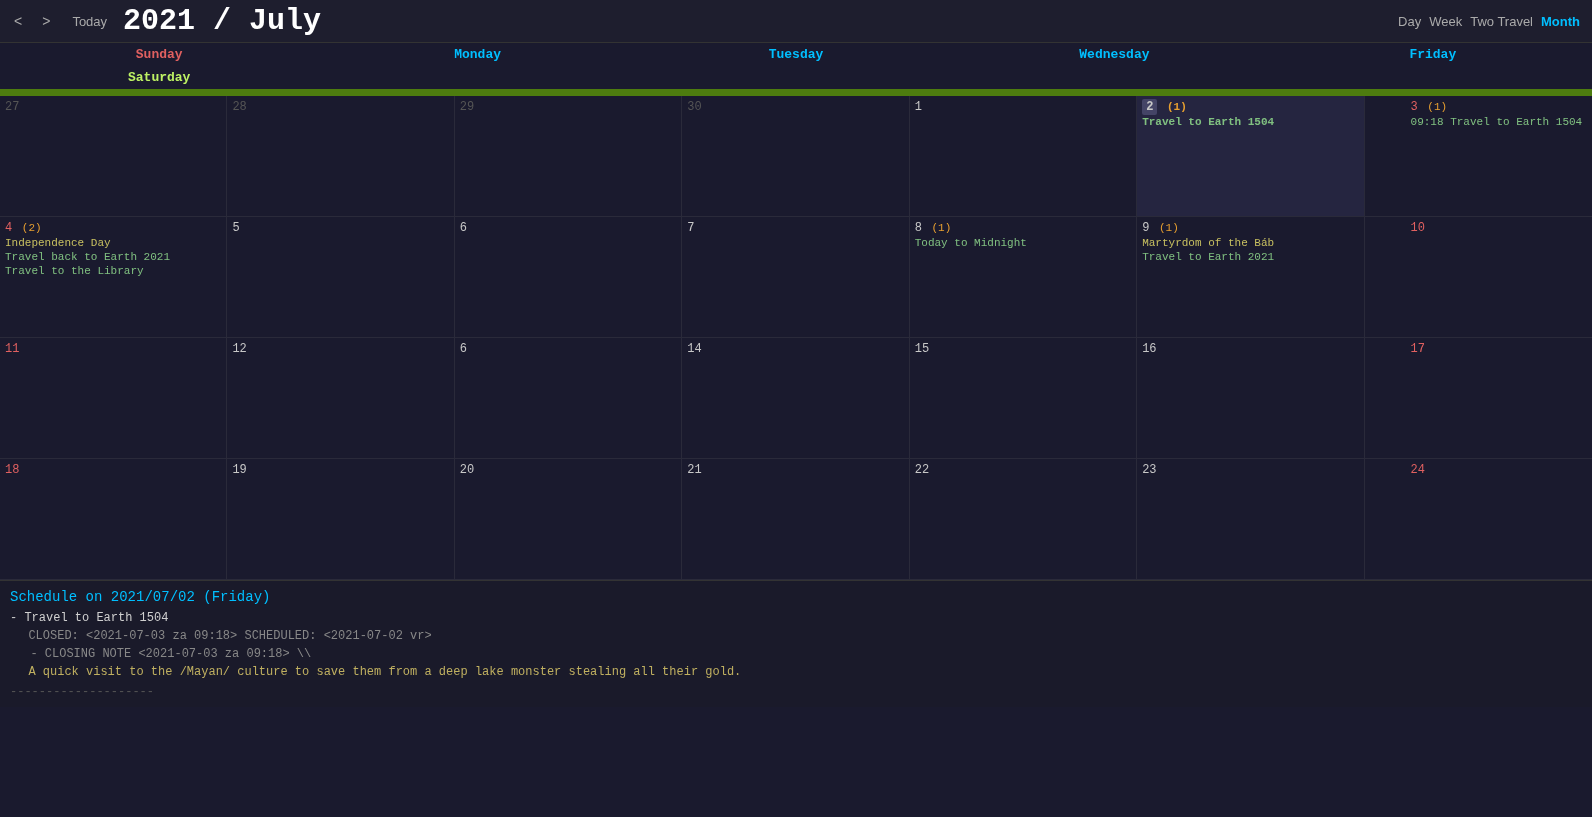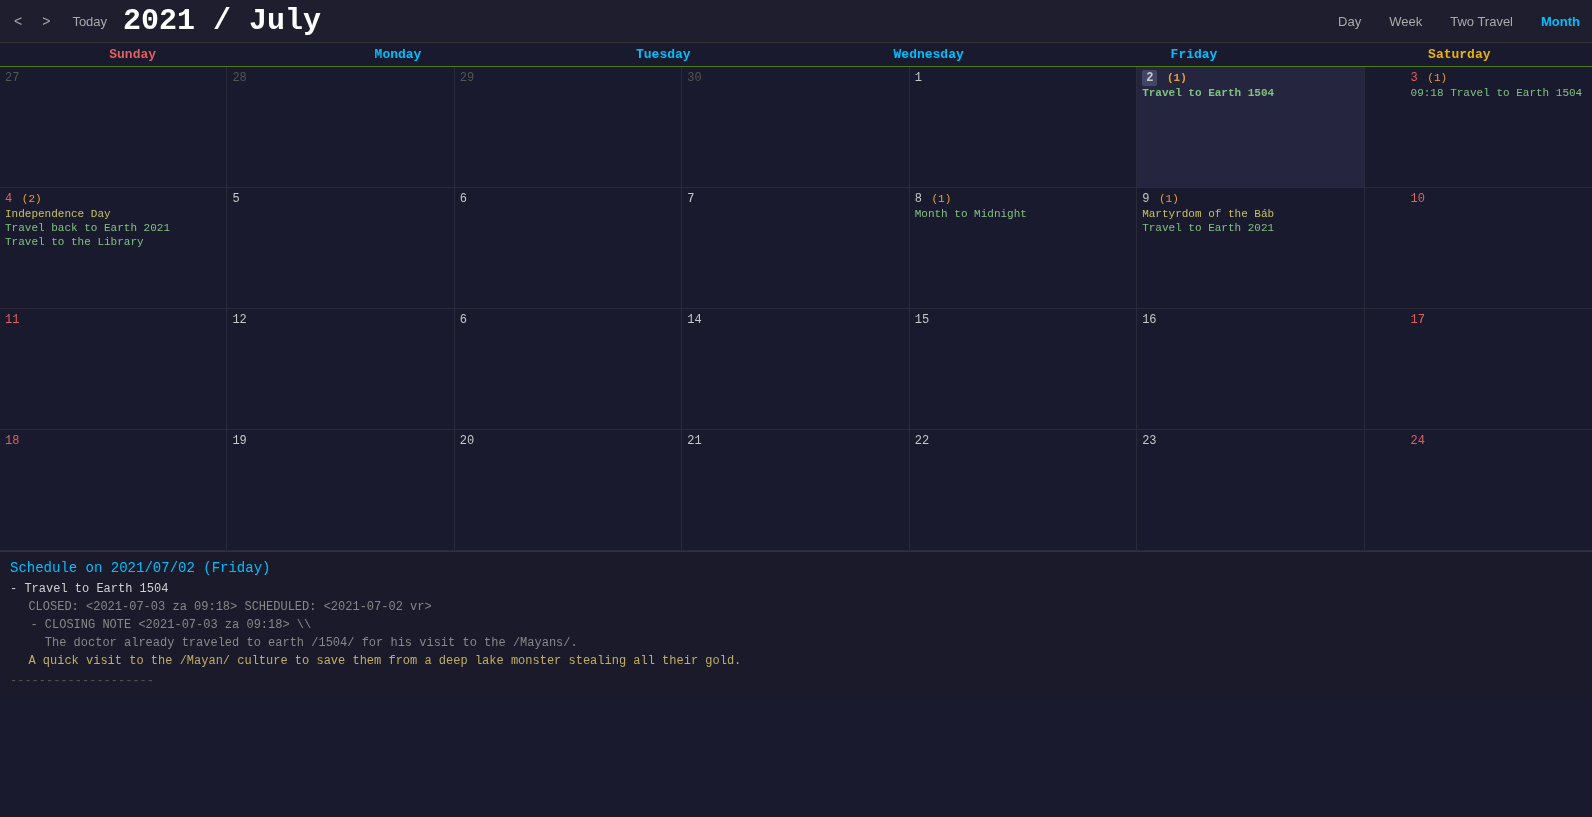--- a/index.html
+++ b/index.html
@@ -45,21 +45,21 @@
     #today-btn {
       background: none;
       border: none;
       color: #aaa;
       font-size: 13px;
       cursor: pointer;
       padding: 2px 8px;
     }
     #view-btns {
       display: flex;
-      gap: 20px;
+      gap: 0;
       align-items: flex-start;
     }
     .view-btn {
       background: none;
       border: none;
       color: #aaa;
       font-size: 13px;
       cursor: pointer;
       padding: 2px 4px;
     }
@@ -67,31 +67,31 @@
       color: #00bfff;
       font-weight: bold;
     }
 
     
     #calendar {
       width: 100%;
     }
     #day-headers {
       display: grid;
-      grid-template-columns: repeat(6, 1fr);
-      border-bottom: 1px solid #4d7c0f;
+      grid-template-columns: repeat(5, 1fr);
+      border-bottom: 7px solid #4d7c0f;
     }
     .day-header {
       padding: 4px 0;
       text-align: center;
       font-size: 13px;
       font-weight: bold;
     }
     .day-header.sun { color: #e06060; }
-    .day-header.sat { color: #eab308; }
+    .day-header.sat { color: #bef264; }
     .day-header.weekday { color: #00bfff; }
 
     #weeks {
       display: flex;
       flex-direction: column;
     }
     .week-row {
       display: grid;
       grid-template-columns: repeat(7, 1fr);
       border-bottom: 1px solid #2a2a3a;
@@ -226,21 +226,21 @@
         <span class="day-num sunday">4</span><span class="badi-num"> (2)</span>
         <div class="event holiday">Independence Day</div>
         <div class="event">Travel back to Earth 2021</div>
         <div class="event">Travel to the Library</div>
       </div>
       <div class="day-cell"><span class="day-num">5</span></div>
       <div class="day-cell"><span class="day-num">6</span></div>
       <div class="day-cell"><span class="day-num">7</span></div>
       <div class="day-cell">
         <span class="day-num">8</span><span class="badi-num"> (1)</span>
-        <div class="event">Month to Midnight</div>
+        <div class="event">Today to Midnight</div>
       </div>
       <div class="day-cell">
         <span class="day-num">9</span><span class="badi-num"> (1)</span>
         <div class="event holiday">Martyrdom of the Báb</div>
         <div class="event">Travel to Earth 2021</div>
       </div>
       <div class="day-cell"><span class="day-num saturday">10</span></div>
     </div>
 
     <div class="week-row">
@@ -269,20 +269,17 @@
   <div id="schedule-date-line">Schedule on 2021/07/02 (Friday)</div>
   <div class="sched-item-title">
     <span>- Travel to Earth 1504</span>
   </div>
   <div class="sched-meta">
     &nbsp;&nbsp;CLOSED: &lt;2021-07-03 za 09:18&gt; SCHEDULED: &lt;2021-07-02 vr&gt;
   </div>
   <div class="sched-note">
     &nbsp;&nbsp;- CLOSING NOTE &lt;2021-07-03 za 09:18&gt; \\
   </div>
-  <div class="sched-note">
-    &nbsp;&nbsp;&nbsp;&nbsp;The doctor already traveled to earth /1504/ for his visit to the /Mayans/.
-  </div>
   <div class="sched-desc">
     &nbsp;&nbsp;A quick visit to the /Mayan/ culture to save them from a deep lake monster stealing all their gold.
   </div>
   <div class="sched-divider">--------------------</div>
 </div>
 
 </body></html>

